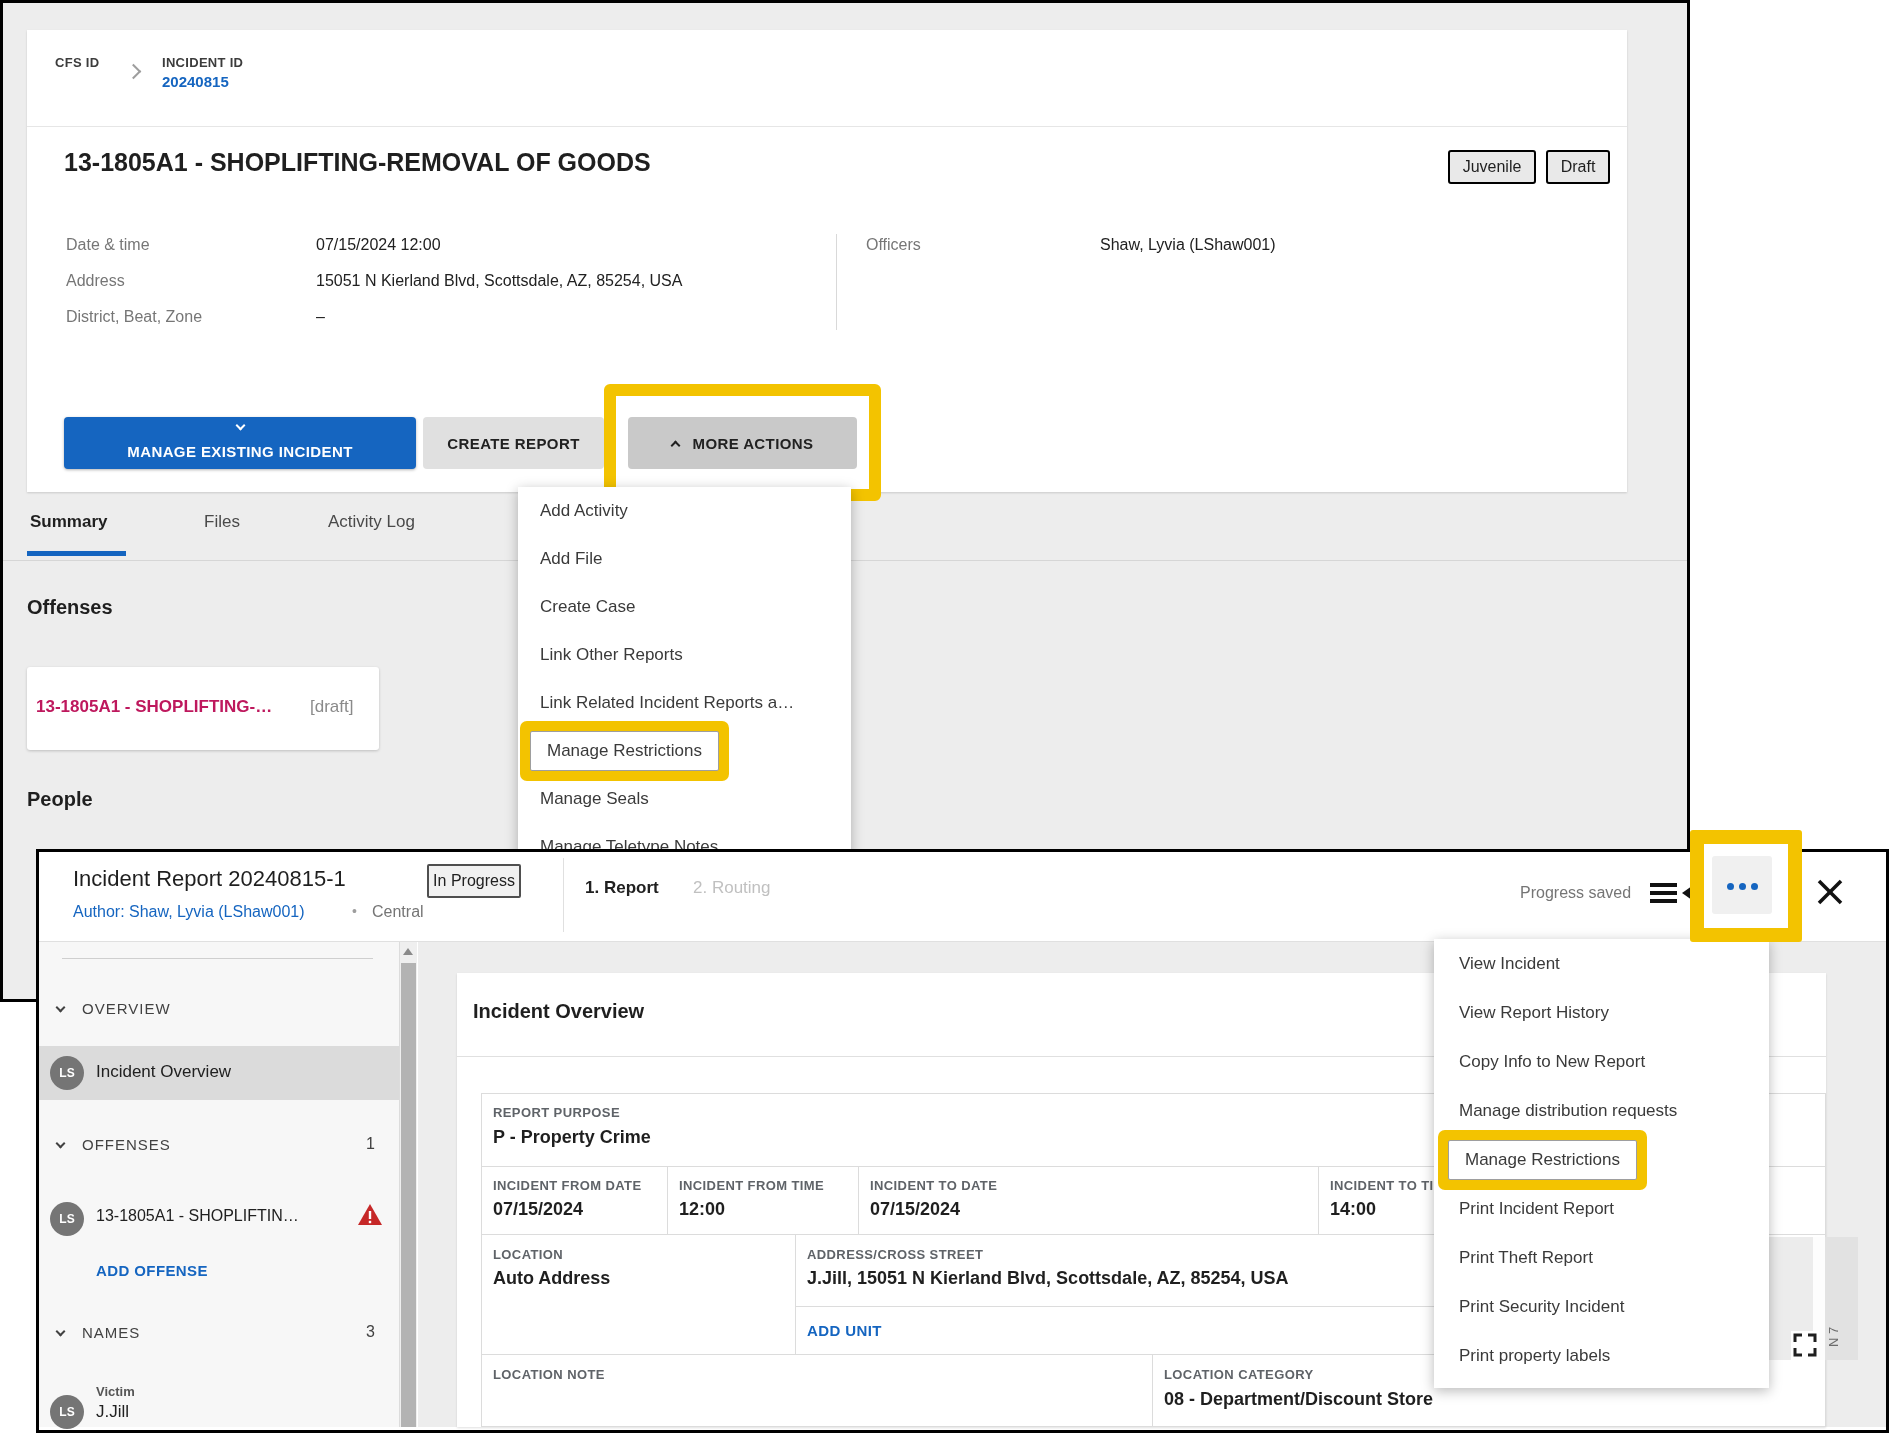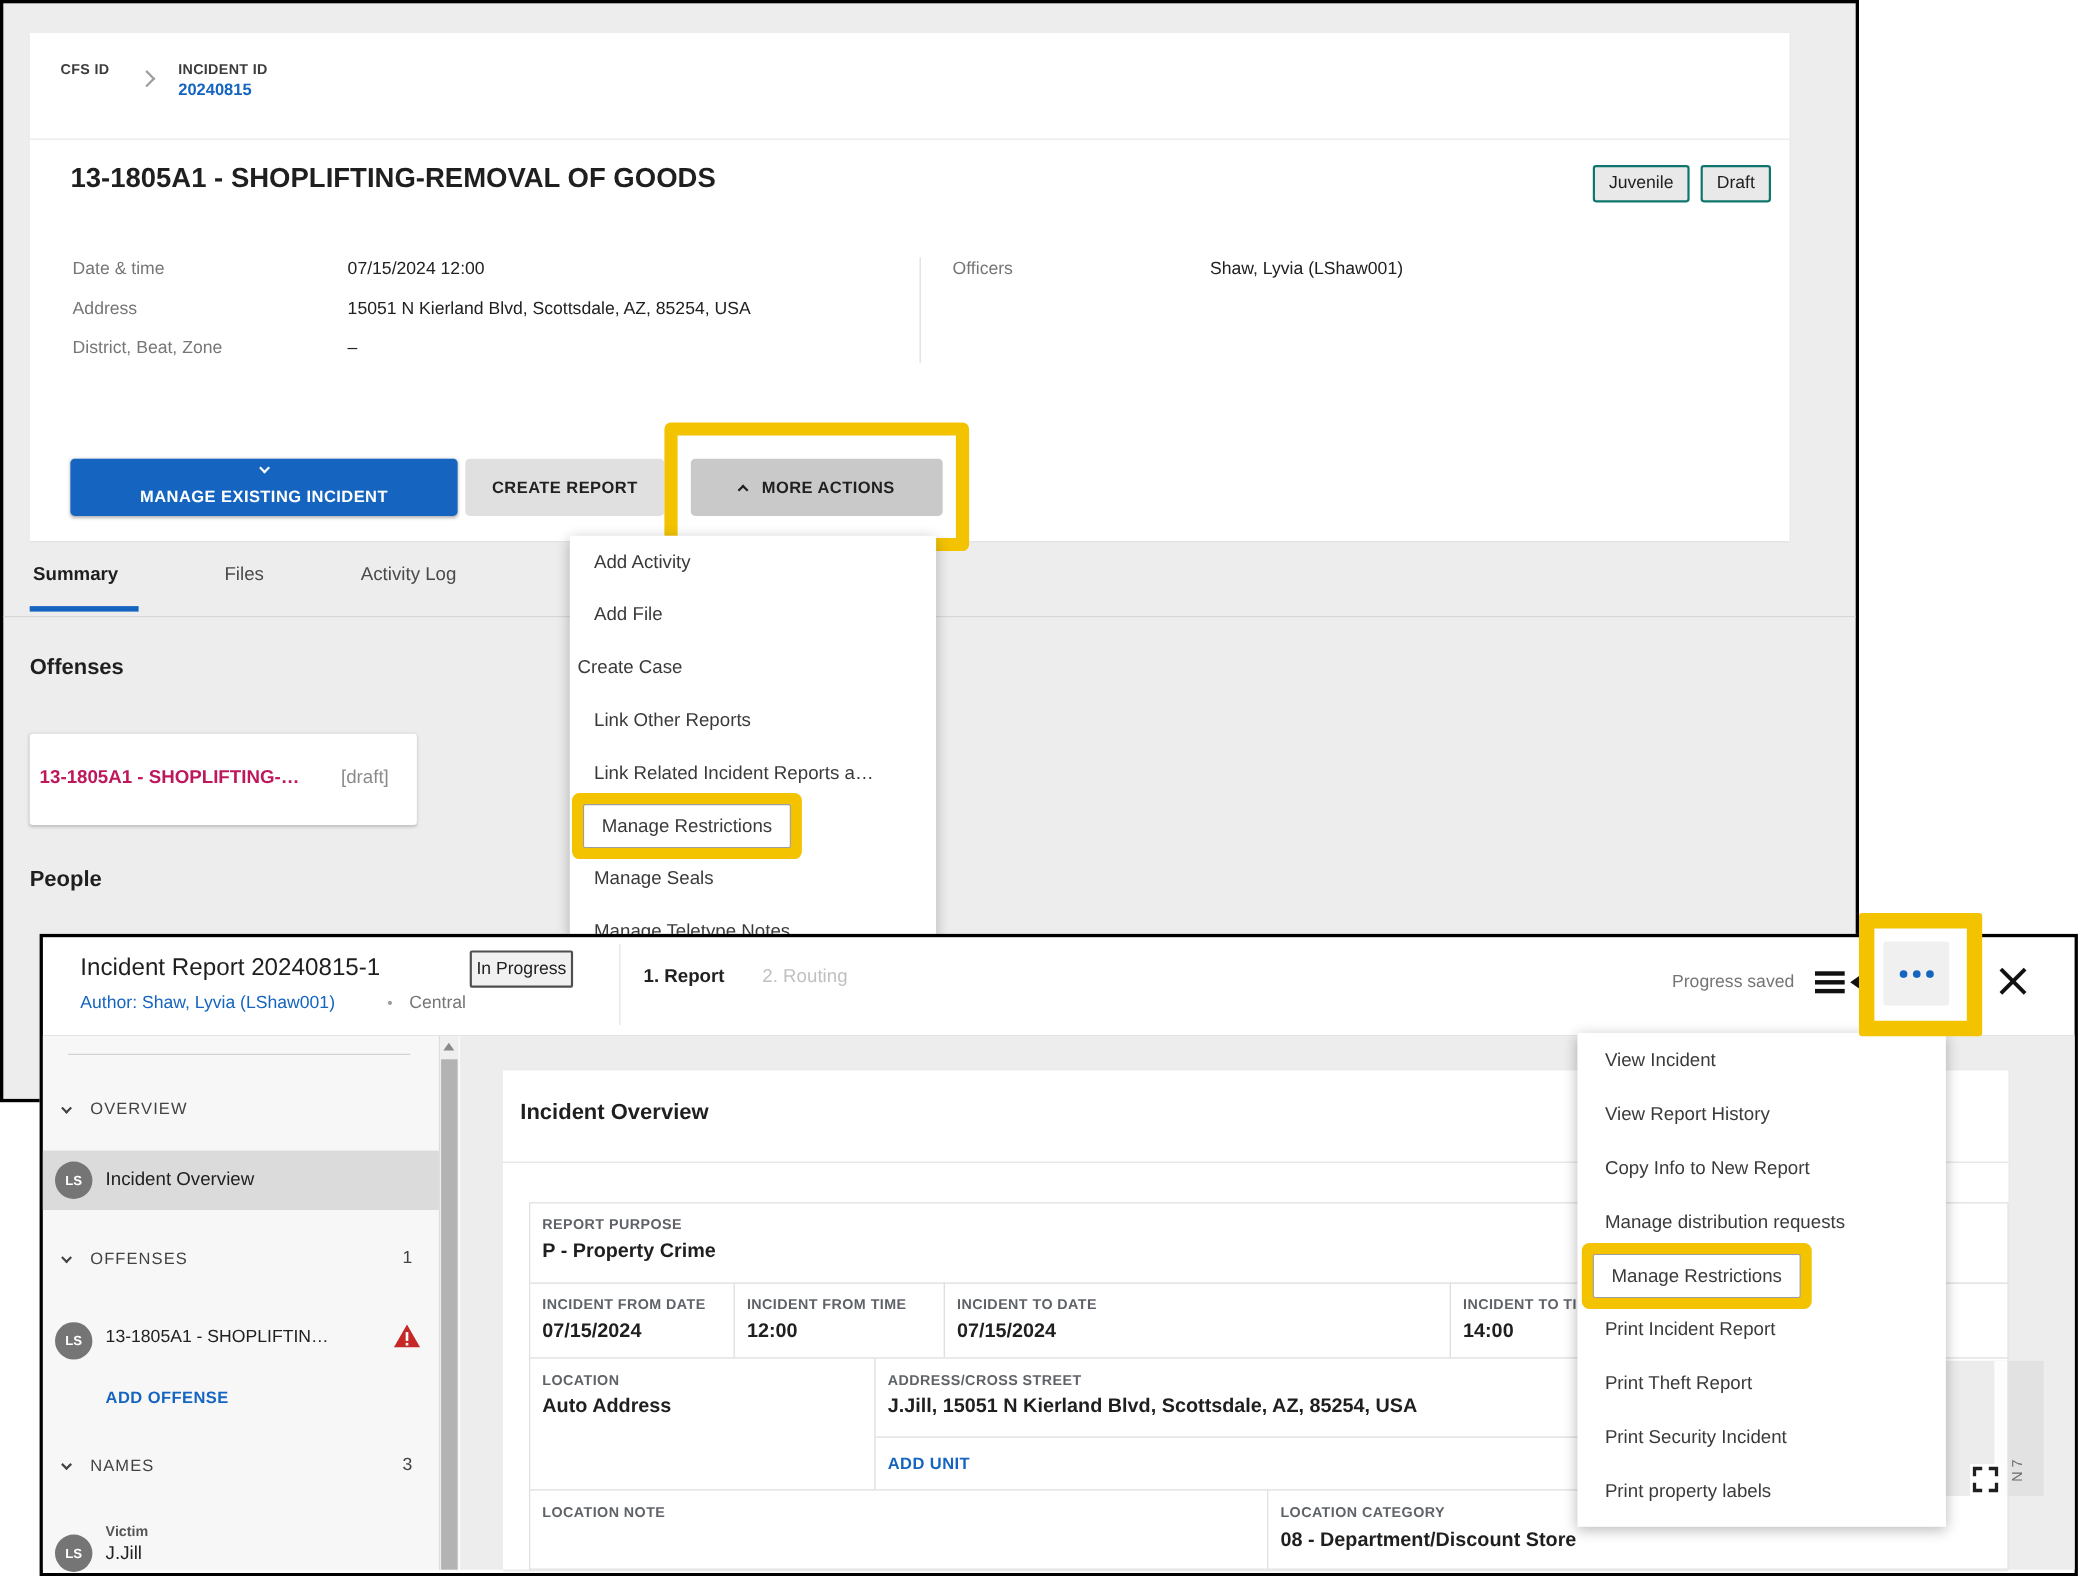--- a/index.html
+++ b/index.html
@@ -8,21 +8,21 @@
   .abs { position:absolute; }
   .win { position:absolute; border:3px solid #000; }
   .chev { display:inline-block; width:9px; height:9px;
           border-right:2.5px solid currentColor; border-bottom:2.5px solid currentColor; }
   .chev.down  { transform:rotate(45deg); }
   .chev.up    { transform:rotate(-135deg); }
   .chev.right { transform:rotate(-45deg); }
   .chev.sm { width:7px; height:7px; border-width:2px; }
   .crumb-lbl { font-size:13px; font-weight:bold; color:#3c3c3c; letter-spacing:.3px; }
   .page-title { font-size:25px; font-weight:bold; color:#1f1f1f; }
-  .badge { position:absolute; height:34px; border:2px solid #0f766e; border-radius:3px;
+  .badge { position:absolute; height:34px; border:2px solid #000000; border-radius:3px;
            background:#e9e9e9; font-size:16px; color:#1f1f1f;
            display:flex; align-items:center; justify-content:center; }
   .d-lbl { position:absolute; font-size:16px; color:#767676; }
   .d-val { position:absolute; font-size:16px; color:#212121; }
   .btn { position:absolute; height:52px; border-radius:4px; font-size:15px; font-weight:bold;
          letter-spacing:.4px; display:flex; align-items:center; justify-content:center; gap:14px;
          cursor:pointer; }
   .btn-blue { background:#1565c0; color:#fff; box-shadow:0 1px 3px rgba(0,0,0,.3); }
   .btn-gray { background:#e0e0e0; color:#212121; }
   .btn-dark { background:#c9c9c9; color:#212121; }
@@ -100,21 +100,21 @@
 
 <div class="sec-head" style="left:27px;top:596px;">Offenses</div>
 <div class="abs" style="left:27px;top:667px;width:352px;height:83px;background:#fff;border-radius:3px;box-shadow:0 1px 3px rgba(0,0,0,.2);"></div>
 <div class="abs" style="left:36px;top:697px;font-size:17px;font-weight:bold;color:#be185d;">13-1805A1 - SHOPLIFTING-…</div>
 <div class="abs" style="left:310px;top:697px;font-size:17px;color:#8a8a8a;">[draft]</div>
 <div class="sec-head" style="left:27px;top:788px;">People</div>
 
 <div class="menu-panel" style="left:518px;top:487px;width:333px;height:384px;">
   <div class="menu-item" style="top:0;height:48px;padding-left:22px;">Add Activity</div>
   <div class="menu-item" style="top:48px;height:48px;padding-left:22px;">Add File</div>
-  <div class="menu-item" style="top:96px;height:48px;padding-left:7px;">Create Case</div>
+  <div class="menu-item" style="top:96px;height:48px;padding-left:22px;">Create Case</div>
   <div class="menu-item" style="top:144px;height:48px;padding-left:22px;">Link Other Reports</div>
   <div class="menu-item" style="top:192px;height:48px;padding-left:22px;">Link Related Incident Reports a…</div>
   <div class="menu-item" style="top:240px;height:48px;">
     <span class="hl-box" style="margin-left:12px;">
       <span style="font-size:17px;color:#3a3a3a;">Manage Restrictions</span>
     </span>
   </div>
   <div class="menu-item" style="top:336px;height:48px;padding-left:22px;">Manage Teletype Notes</div>
   <div class="menu-item" style="top:288px;height:48px;padding-left:22px;">Manage Seals</div>
 </div>

